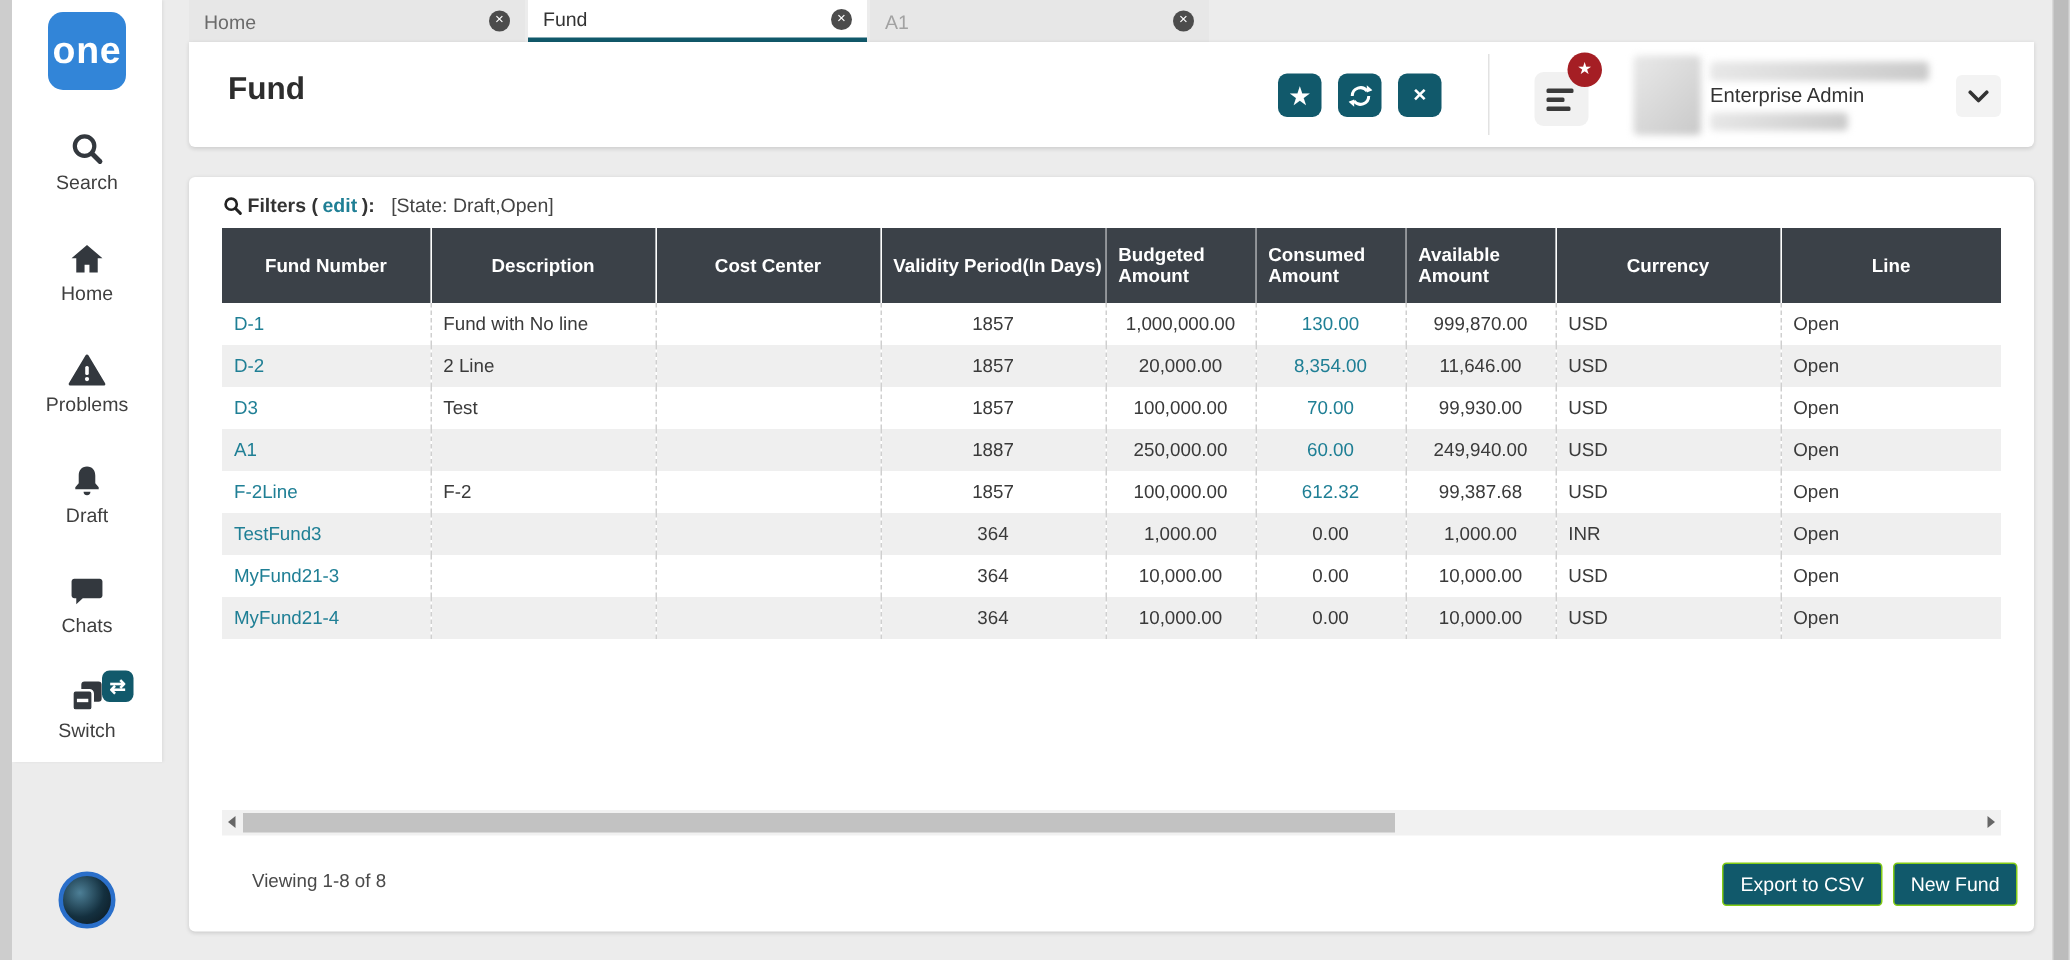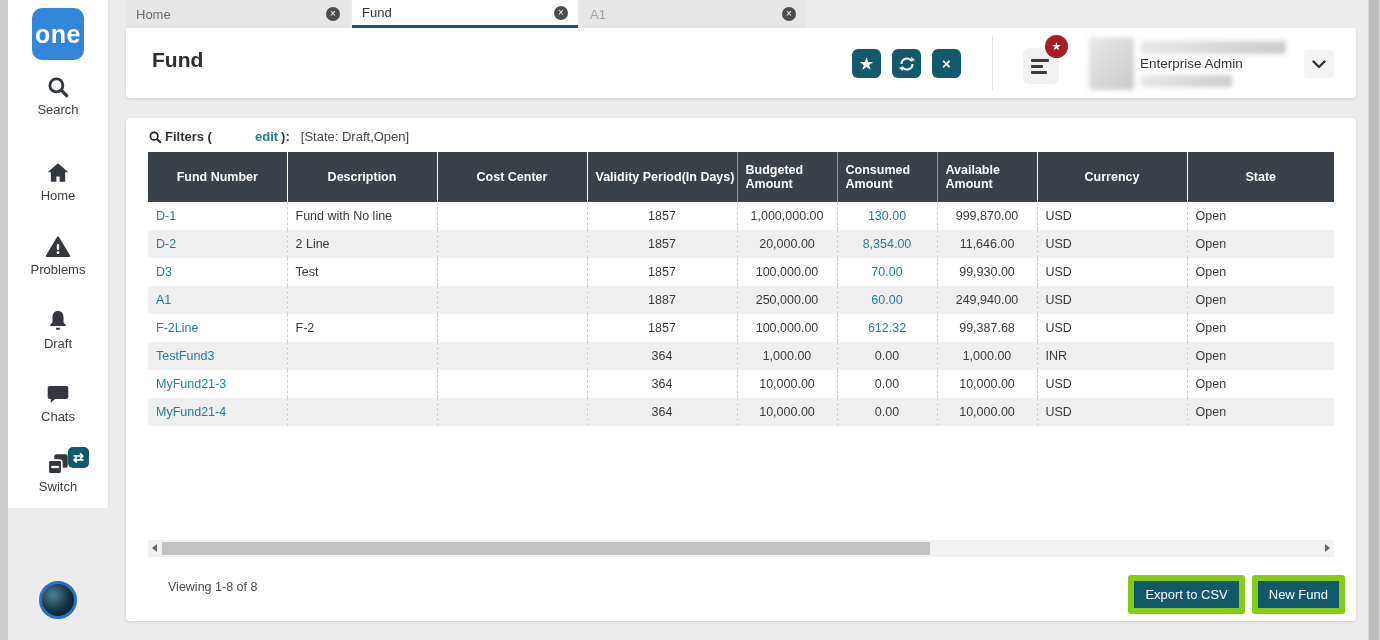--- a/index.html
+++ b/index.html
@@ -83,21 +83,21 @@
     position:absolute; left:1178px; top:22px; width:30px; height:28px; border:none; cursor:pointer;
     background:#f3f3f3; border-radius:4px; display:flex; align-items:center; justify-content:center;
   }
   
   .main-card {
     position:absolute; left:126px; top:118px; width:1230px; height:503px;
     background:#fff; border-radius:4px; box-shadow:0 1px 3px rgba(0,0,0,.15);
   }
   .filters { position:absolute; left:22px; top:11px; font-size:13px; color:#333; display:flex; align-items:center; gap:3px; }
   .filters .f-bold { font-weight:bold; }
-  .filters a { color:var(--link-teal,#1f7f95); font-weight:bold; text-decoration:none; cursor:pointer;margin-left:40px; }
+  .filters a { color:var(--link-teal,#1f7f95); font-weight:bold; text-decoration:none; cursor:pointer; }
   .filters .f-val { margin-left:8px; color:#444; }
   table.grid { position:absolute; left:22px; top:34px; width:1186px; border-collapse:collapse; table-layout:fixed; }
   .grid th {
     background:var(--table-header-bg,#3b4148); color:#fff; font-size:12.5px; font-weight:bold;
     text-align:left; vertical-align:middle; padding:4px 8px; height:50px;
     border-right:1px solid rgba(255,255,255,.45);
   }
   .grid th.nowrap { white-space:nowrap; overflow:hidden;text-align:center; }
   .grid th:last-child { border-right:none; }
   .grid td {
@@ -110,36 +110,36 @@
   a.cell-link { color:var(--link-teal,#1f7f95); text-decoration:none; cursor:pointer; }
   
   .hscroll { position:absolute; left:22px; top:422px; width:1186px; height:17px; background:#f1f1f1; }
   .h-arrow { position:absolute; top:4px; width:0; height:0; border-top:4.5px solid transparent; border-bottom:4.5px solid transparent; cursor:pointer; }
   .h-arrow.left { left:4px; border-right:5px solid #666; }
   .h-arrow.right { right:4px; border-left:5px solid #666; }
   .h-thumb { position:absolute; left:14px; top:2px; width:768px; height:13px; background:#c2c2c2; cursor:pointer; }
   .viewing { position:absolute; left:42px; top:462px; font-size:12.5px; color:#4a4a4a; }
   .footer-btns { position:absolute; right:11px; top:457px; display:flex; gap:7px; }
   .footer-btn {
-    background:var(--accent-teal,#11596b); border:6px solid #84cc16; color:#fff;
+    background:var(--accent-teal,#11596b); border:1px solid #84cc16; color:#fff;
     font-family:"Liberation Sans",sans-serif; font-size:13px; padding:6px 11px; border-radius:3px; cursor:pointer;
   }
   
   .vscroll { position:absolute; right:0; top:0; width:12px; height:640px; background:#d9d9d9; }
   .v-thumb { position:absolute; left:1px; top:0; width:10px; height:640px; background:#bcbcbc; cursor:pointer; }
 </style>
 </head>
 <body>
 
 <div class="edge-strip"></div>
 
 <nav class="sidebar">
   <div class="logo">one</div>
 
-  <div class="side-item" style="top:74px;">
+  <div class="side-item" style="top:86px;">
     <span class="ic">
       <svg width="26" height="26" viewBox="0 0 24 24">
           <circle cx="10.5" cy="10.5" r="6" fill="none" stroke="#33383e" stroke-width="2.6"></circle>
           <line x1="15.2" y1="15.2" x2="20" y2="20" stroke="#33383e" stroke-width="3" stroke-linecap="round"></line>
         </svg>
     </span>
     <span class="lbl">Search</span>
   </div>
 
   <div class="side-item" style="top:160px;">
@@ -285,21 +285,21 @@
     <thead>
       <tr>
         <th class="nowrap">Fund Number</th>
         <th class="nowrap">Description</th>
         <th class="nowrap">Cost Center</th>
         <th class="nowrap">Validity Period(In Days)</th>
         <th>Budgeted Amount</th>
         <th>Consumed Amount</th>
         <th>Available Amount</th>
         <th class="nowrap">Currency</th>
-        <th class="nowrap">State</th>
+        <th class="nowrap">Line</th>
       </tr>
     </thead>
     <tbody>
         <tr>
     <td><a class="cell-link">D-1</a></td>
     <td>Fund with No line</td>
     <td></td>
     <td class="num">1857</td>
     <td class="num">1,000,000.00</td>
     <td class="num"><a class="cell-link">130.00</a></td>

